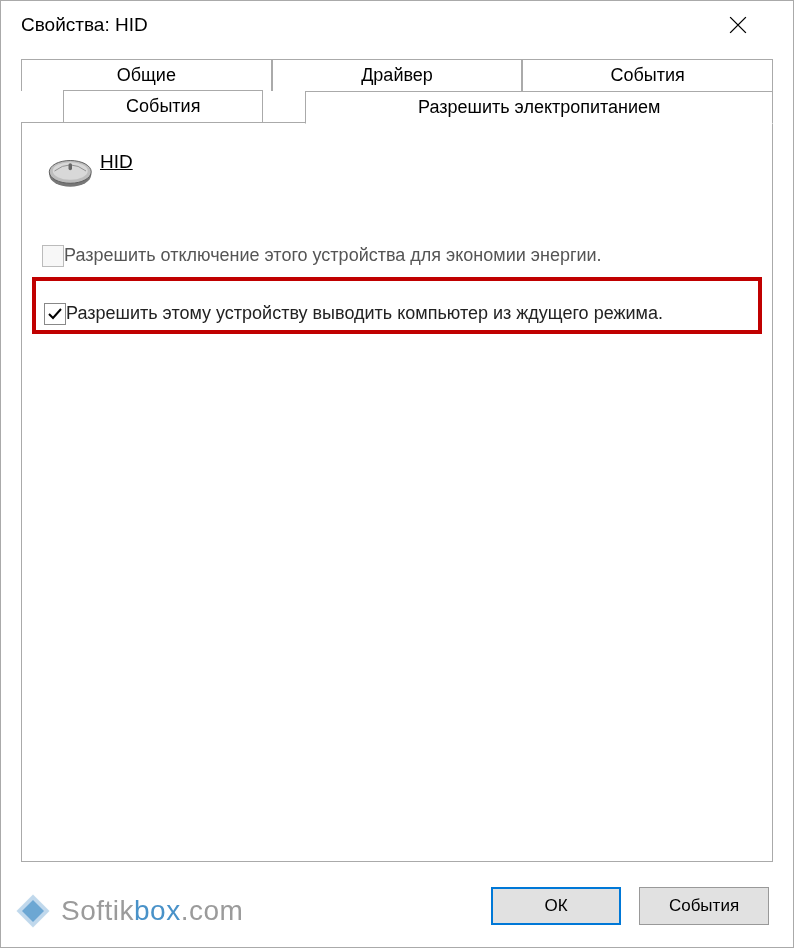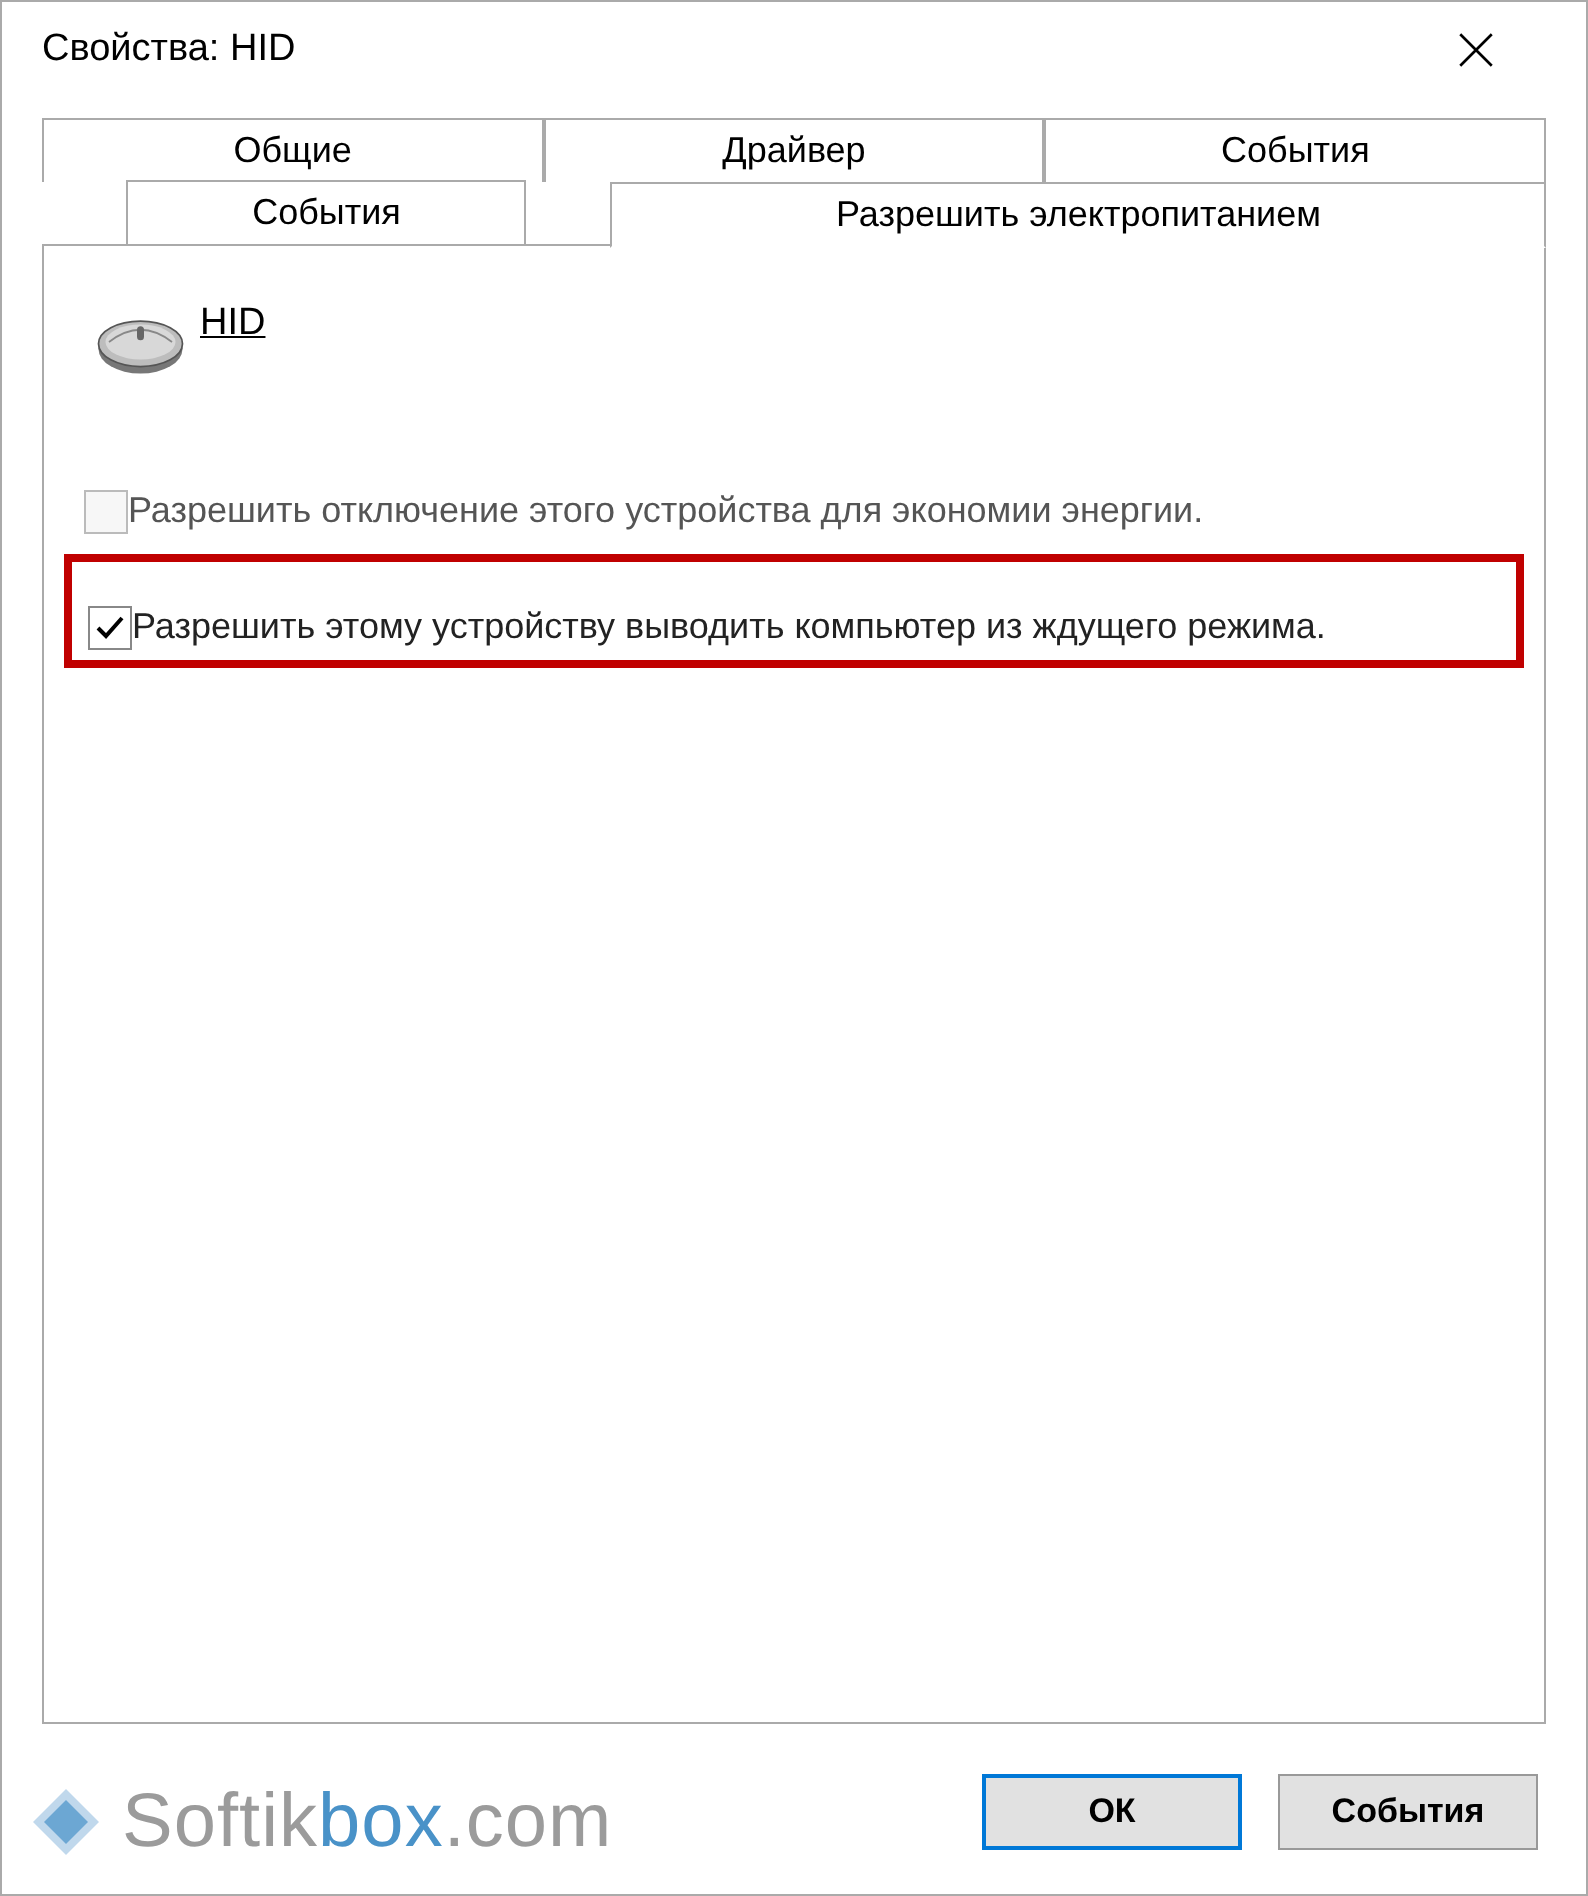--- a/index.html
+++ b/index.html
@@ -124,21 +124,20 @@
     margin: 4px -4px 0 -4px;
   }
   .highlight-box .checkbox-row { padding: 0 0 0 6px; }
   .cb-label { line-height: 1.35; }
   .button-row {
     position: absolute;
     bottom: 22px;
     right: 24px;
     display: flex;
     gap: 18px;
-    font-weight: bold;
   }
   .btn {
     min-width: 130px;
     height: 38px;
     background: #e1e1e1;
     border: 1px solid #999;
     font-size: 17px;
     cursor: pointer;
     display: flex;
     align-items: center;
@@ -148,21 +147,21 @@
   .watermark {
     position: absolute;
     left: 10px;
     bottom: 14px;
     display: flex;
     align-items: center;
     gap: 6px;
     opacity: 0.85;
   }
   .watermark-text {
-    font-size: 38px;
+    font-size: 28px;
     font-weight: 300;
     letter-spacing: 0.5px;
   }
   .wm-soft { color: #8a8a8a; }
   .wm-box { color: #2a7fbf; }
   .wm-com { color: #8a8a8a; }
   .wm-logo { width: 44px; height: 44px; }
 </style>
 </head>
 <body>

